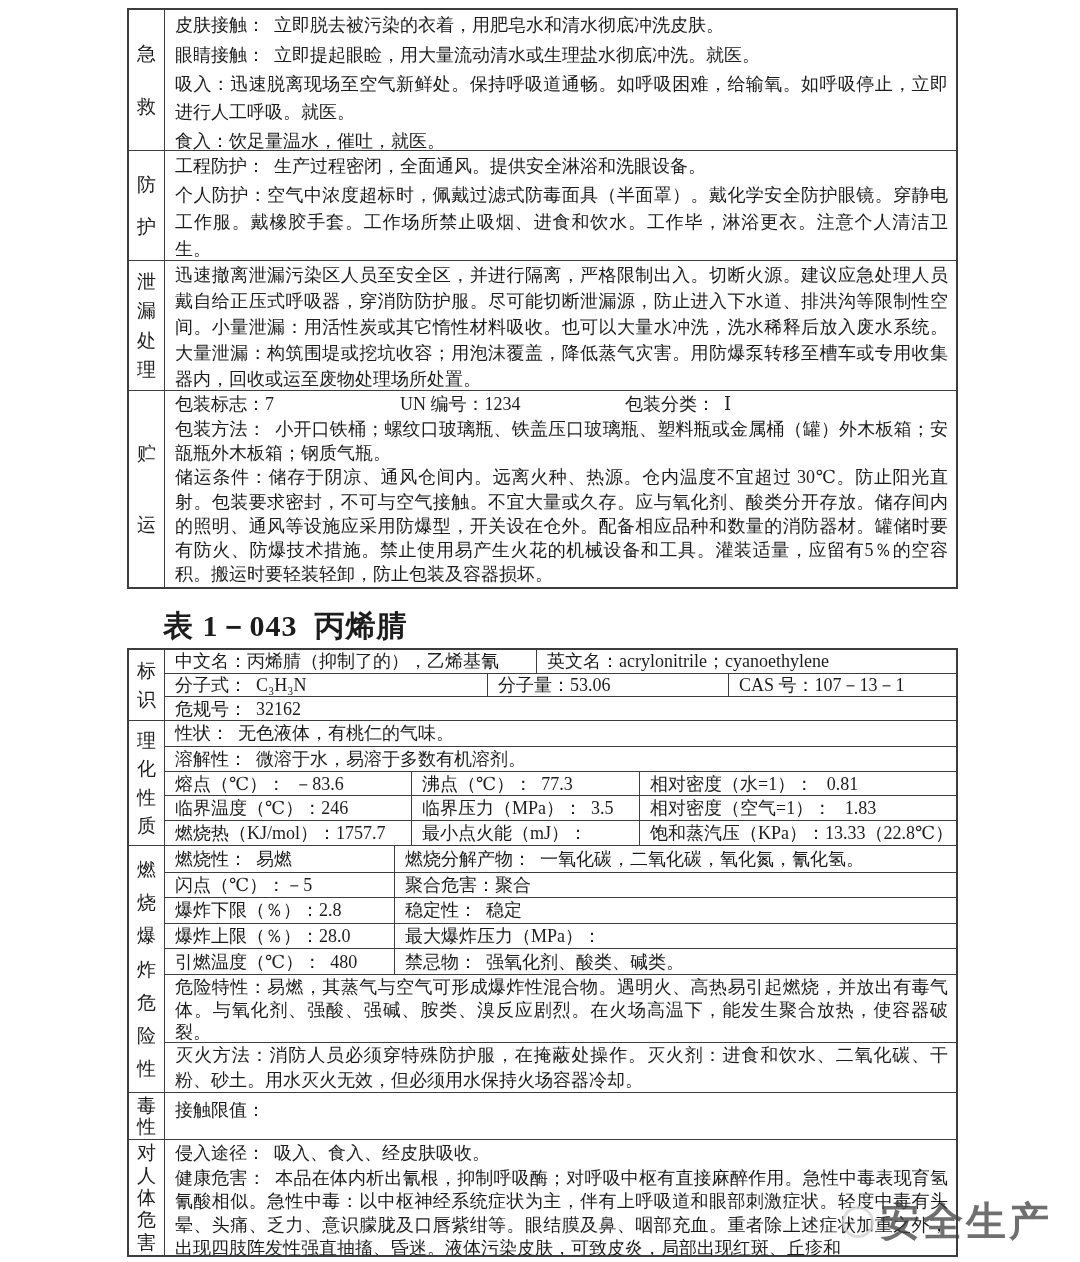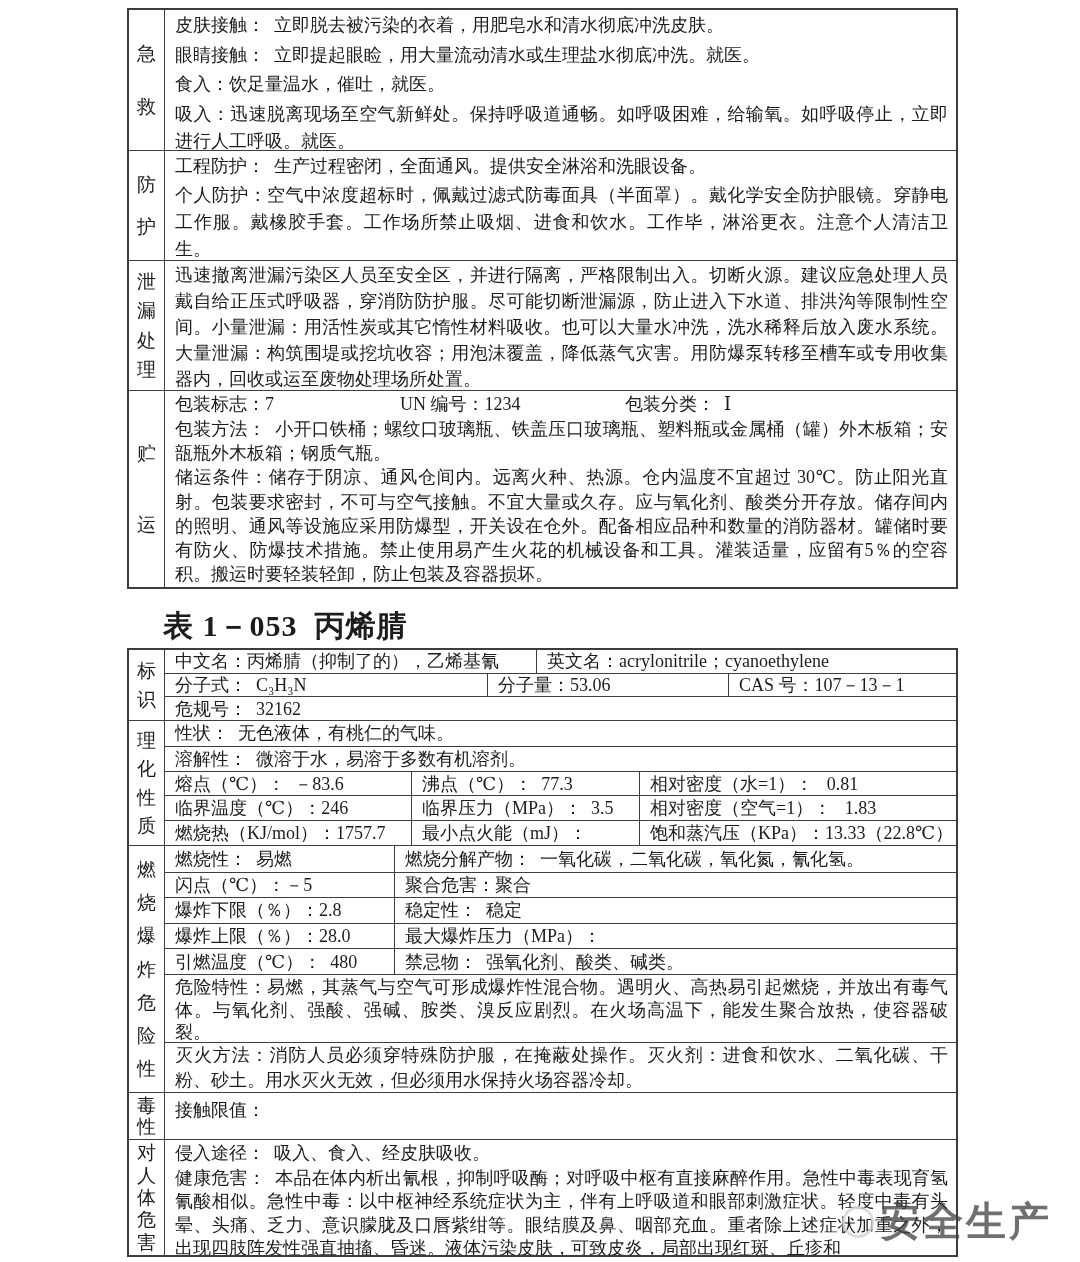--- a/index.html
+++ b/index.html
@@ -91,22 +91,22 @@
 <div class="tbl" style="top:8px;">
 
   <div class="sect fa first">
     <div class="vlabel">
         <div>急</div>
         <div>救</div>
       </div>
     <div class="cbody">
       <div class="para">皮肤接触：  立即脱去被污染的衣着，用肥皂水和清水彻底冲洗皮肤。</div>
       <div class="para">眼睛接触：  立即提起眼睑，用大量流动清水或生理盐水彻底冲洗。就医。</div>
+      <div class="para">吸入：迅速脱离现场至空气新鲜处。保持呼吸道通畅。如呼吸困难，给输氧。如呼吸停止，立即进行人工呼吸。就医。</div>
       <div class="para">食入：饮足量温水，催吐，就医。</div>
-      <div class="para">吸入：迅速脱离现场至空气新鲜处。保持呼吸道通畅。如呼吸困难，给输氧。如呼吸停止，立即进行人工呼吸。就医。</div>
     </div>
   </div>
 
   <div class="sect prot">
     <div class="vlabel">
         <div>防</div>
         <div>护</div>
       </div>
     <div class="cbody">
       <div class="para">工程防护：  生产过程密闭，全面通风。提供安全淋浴和洗眼设备。</div>
@@ -137,21 +137,21 @@
         <span class="w225">UN 编号：1234</span>
         <span class="flex1">包装分类：  Ⅰ</span>
       </div>
       <div class="para">包装方法：  小开口铁桶；螺纹口玻璃瓶、铁盖压口玻璃瓶、塑料瓶或金属桶（罐）外木板箱；安瓿瓶外木板箱；钢质气瓶。</div>
       <div class="para">储运条件：储存于阴凉、通风仓间内。远离火种、热源。仓内温度不宜超过 30℃。防止阳光直射。包装要求密封，不可与空气接触。不宜大量或久存。应与氧化剂、酸类分开存放。储存间内的照明、通风等设施应采用防爆型，开关设在仓外。配备相应品种和数量的消防器材。罐储时要有防火、防爆技术措施。禁止使用易产生火花的机械设备和工具。灌装适量，应留有5％的空容积。搬运时要轻装轻卸，防止包装及容器损坏。</div>
     </div>
   </div>
 
 </div>
 
-<div class="doc-title">表 1－053  丙烯腈</div>
+<div class="doc-title">表 1－043  丙烯腈</div>
 
 <div class="tbl" style="top:648px; height:609px;">
 
   <div class="sect idsec first">
     <div class="vlabel">
         <div>标</div>
         <div>识</div>
       </div>
     <div class="cbody rows">
       <div class="row first">

